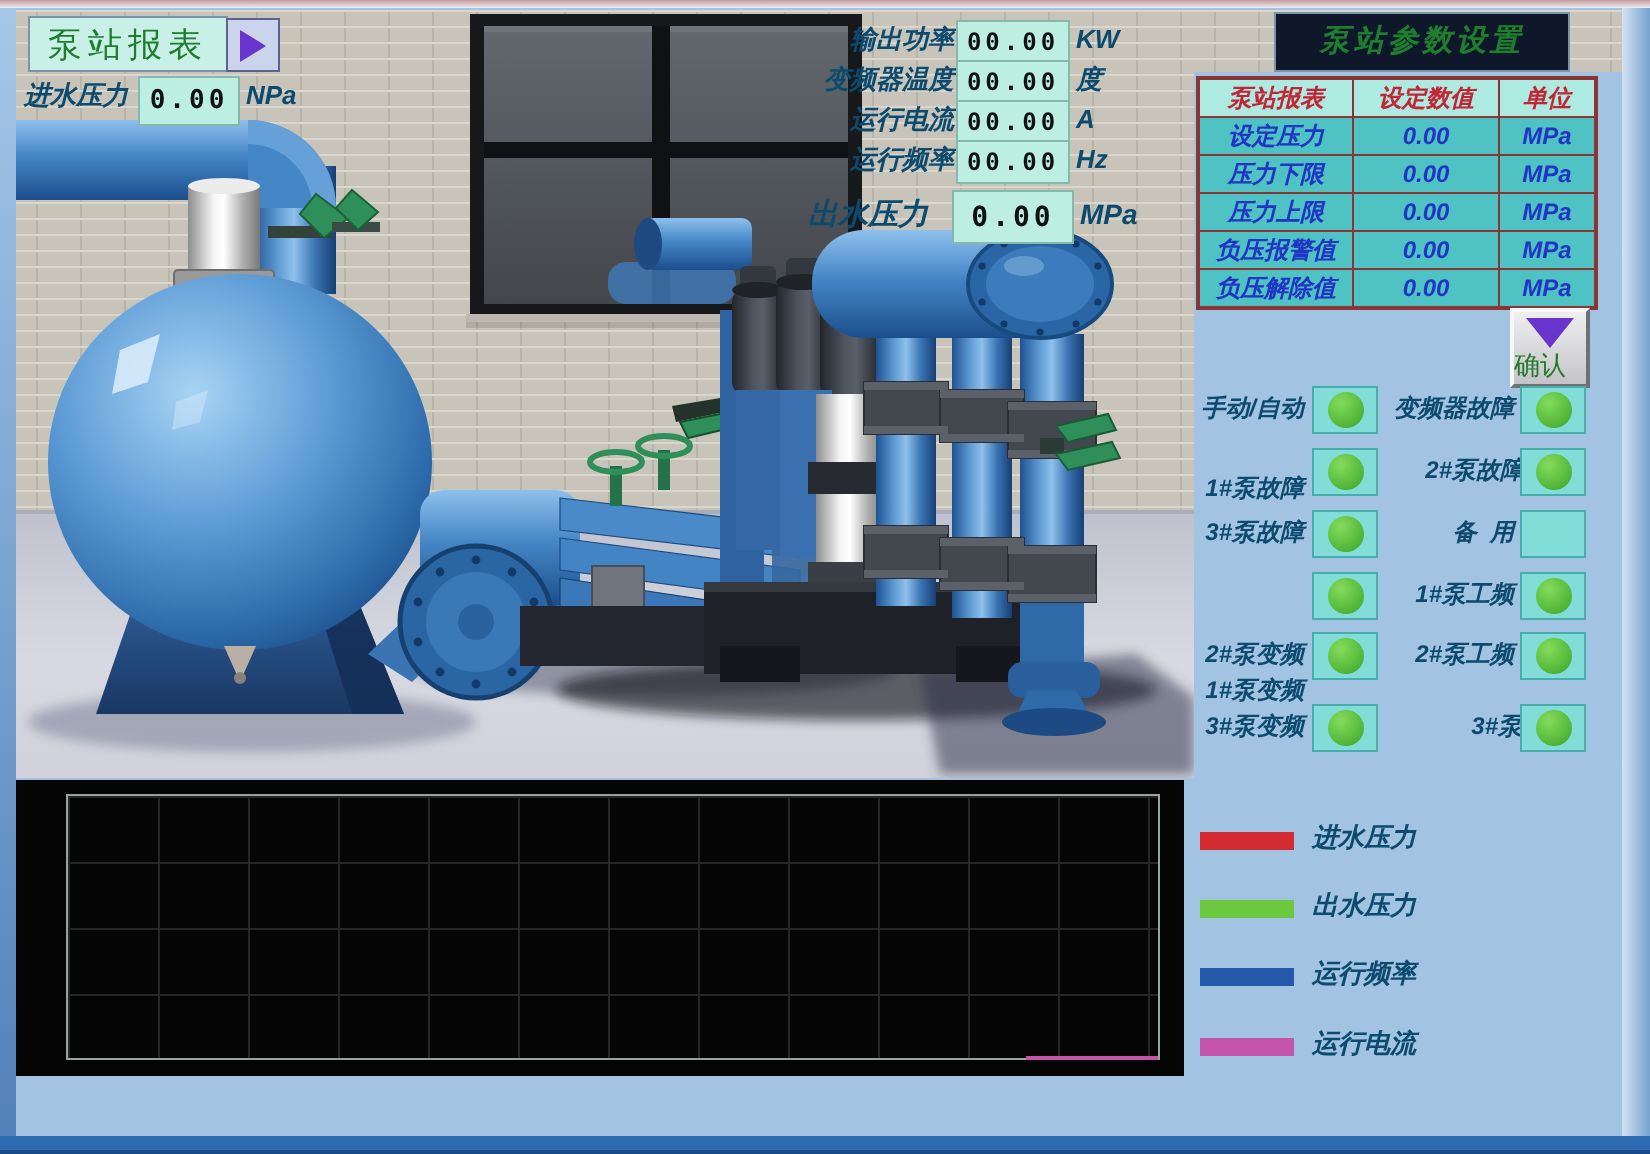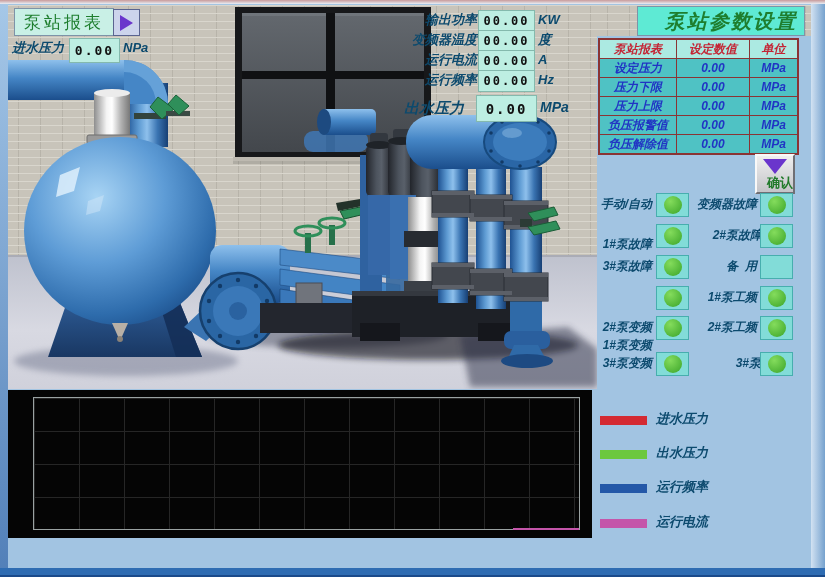--- a/index.html
+++ b/index.html
@@ -30,28 +30,28 @@
   .arrow-btn{left:113px;top:9px;width:25px;height:25px;background:#ccd4ec;border:1px solid #5a6490;
       display:flex;align-items:center;justify-content:center;cursor:pointer;}
   .tri-right{width:0;height:0;border-top:8px solid transparent;border-bottom:8px solid transparent;border-left:13px solid #6a35cc;}
   
   .ptable{left:598px;top:38px;display:grid;grid-template-columns:76px 72px 47px;grid-auto-rows:18px;
       gap:1px;background:#8a3434;border:2px solid #8a3434;}
   .th{background:#aceae2;color:#c42434;font-size:12px;font-weight:bold;font-style:italic;
       display:flex;align-items:center;justify-content:center;white-space:pre;}
   .td{background:#4fc2c4;color:#2134c4;font-size:12px;font-weight:bold;font-style:italic;
       display:flex;align-items:center;justify-content:center;white-space:pre;}
-  .title-box{left:637px;top:6px;width:146px;height:28px;background:#5eead4;border:1px solid #7d93a8;
-      color:#1e7e2e;font-size:20px;display:flex;align-items:center;justify-content:center;letter-spacing:2px;padding-left:20px;}
+  .title-box{left:637px;top:6px;width:146px;height:28px;background:#0f172a;border:1px solid #7d93a8;
+      color:#1e7e2e;font-size:15px;display:flex;align-items:center;justify-content:center;letter-spacing:2px;}
   .confirm{left:755px;top:154px;width:40px;height:40px;background:linear-gradient(#efefef,#c4c4c8);
       border-top:2px solid #f8f8f8;border-left:2px solid #f8f8f8;border-right:2px solid #6f6f74;border-bottom:2px solid #6f6f74;
       box-sizing:border-box;cursor:pointer;}
   .tri-down{width:0;height:0;border-left:12px solid transparent;border-right:12px solid transparent;
       border-top:15px solid #6a35cc;position:absolute;left:6px;top:3px;}
-  .confirm-label{position:absolute;left:0;bottom:0;width:100%;text-align:right;color:#217a2a;font-size:13px;font-weight:bold;}
+  .confirm-label{position:absolute;left:0;bottom:0;width:100%;text-align:left;color:#217a2a;font-size:13px;font-weight:normal;}
   
   .st-box{width:33px;height:24px;background:#82dcd8;border:1px solid #47aeae;box-sizing:border-box;}
   .st-dot{width:18px;height:18px;border-radius:50%;margin:2px auto 0;
       background:radial-gradient(circle at 35% 30%,#84dc5c,#3aa428);}
   .st-label{font-size:12px;text-align:right;}
   
   .leg-bar{width:47px;height:9px;}
   .leg-label{font-size:13px;}
   
   .chart{left:8px;top:390px;width:584px;height:148px;background:#050505;}

